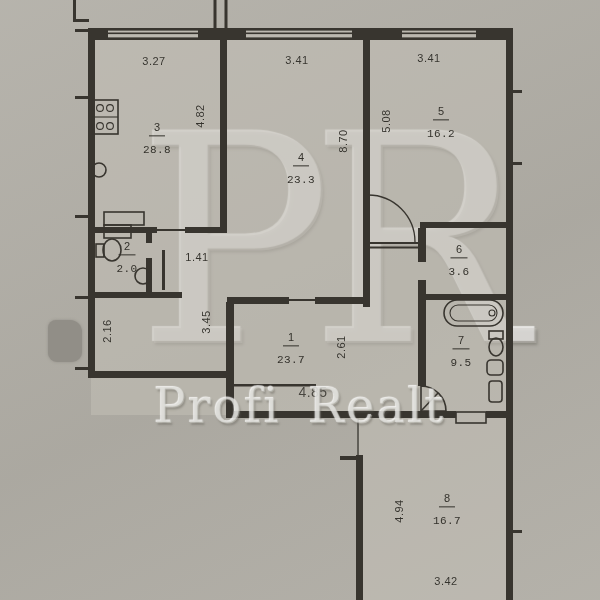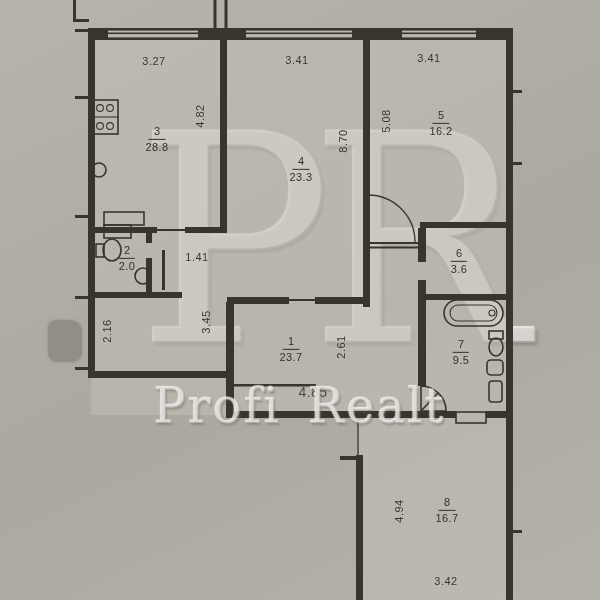--- a/index.html
+++ b/index.html
@@ -18,21 +18,21 @@
   }
   .lbl.v{transform:translate(-50%,-50%) rotate(-90deg);}
   .lbl.small{font-size:14px;opacity:.85;}
   
   .room-lbl{
     position:absolute;transform:translate(-50%,-50%);
     display:flex;flex-direction:column;align-items:center;
     font-size:11px;color:#33312b;line-height:1.15;
   }
   .room-lbl .rn{border-bottom:1.2px solid #33312b;padding:0 5px 1px;}
-  .room-lbl .ra{padding-top:1px;letter-spacing:0.4px;}
+  .room-lbl .ra{padding-top:8px;letter-spacing:0.4px;font-family:Liberation Mono, monospace;}
   
   .wm-logo{
     position:absolute;left:138px;top:98px;
     font-family:"DejaVu Serif", serif;font-size:290px;line-height:1;letter-spacing:-22px;
     color:rgba(200,198,191,0.38);
     text-shadow:-2px -2px 1px rgba(255,255,255,0.70), 1px 2px 3px rgba(92,89,82,0.40);
     pointer-events:none;
   }
   .wm-brand{
     position:absolute;left:154px;top:380px;

